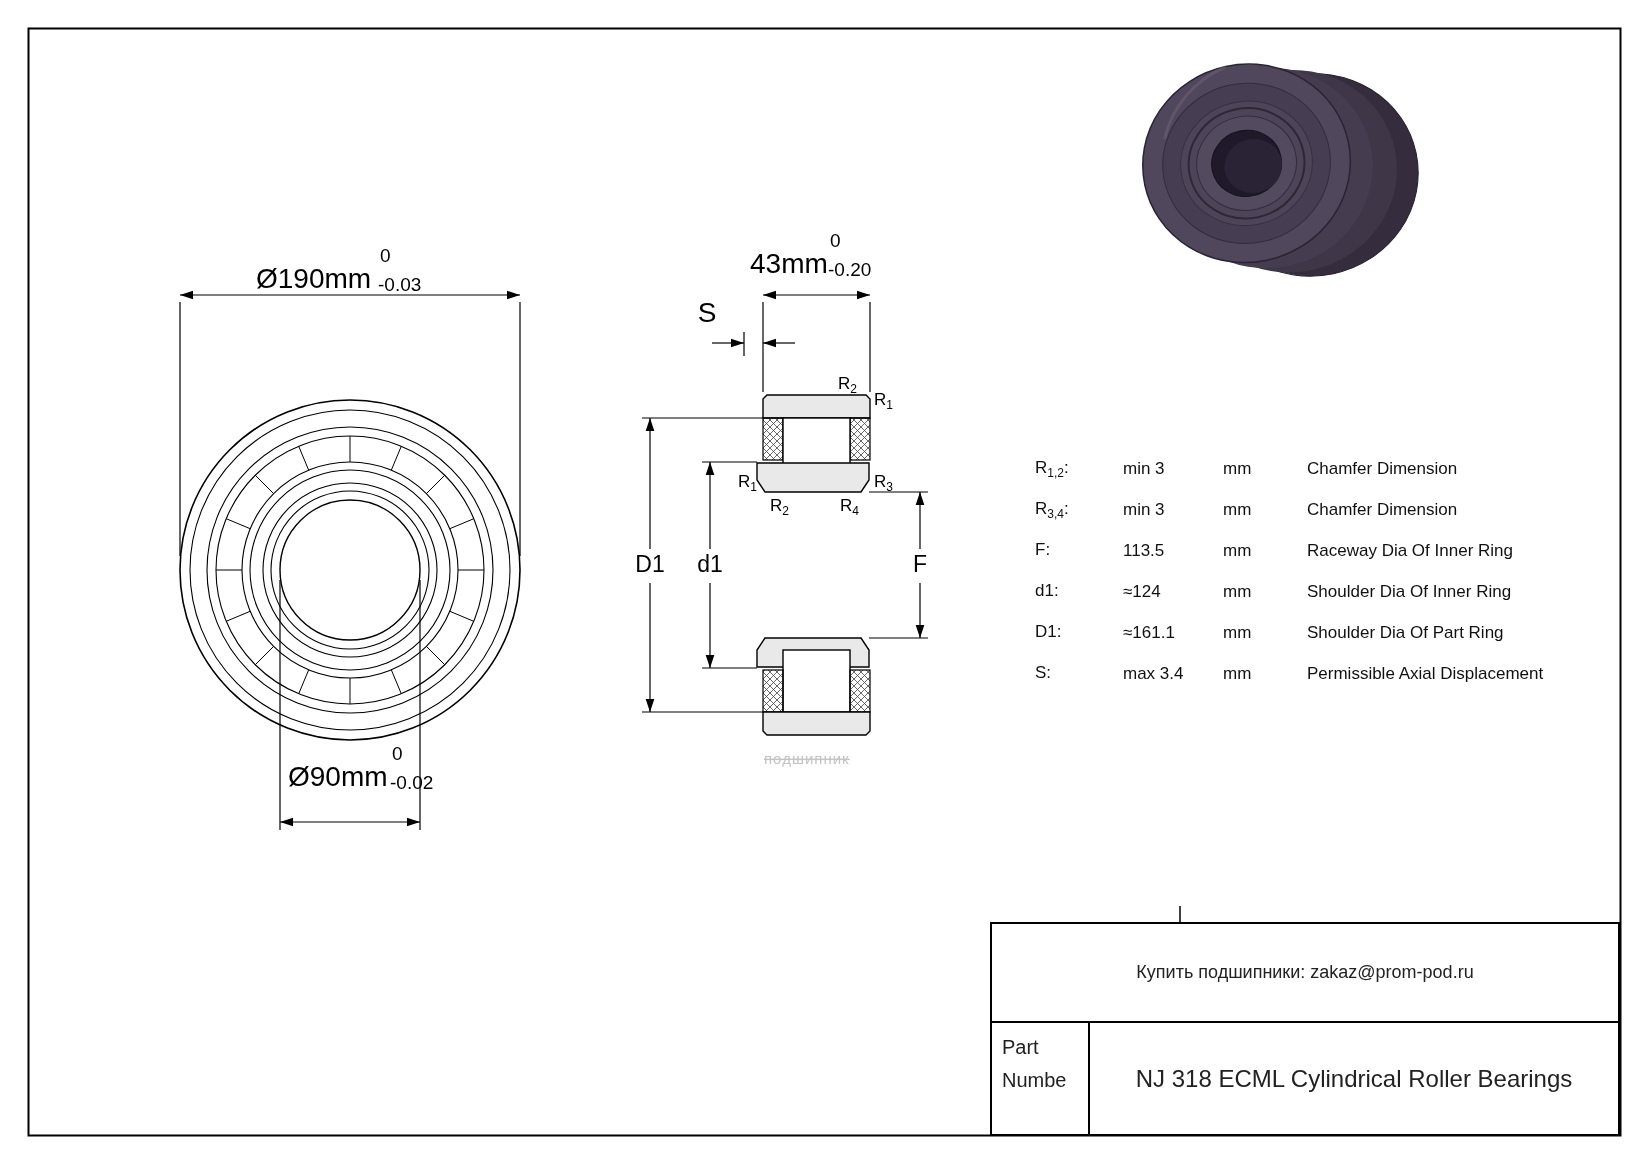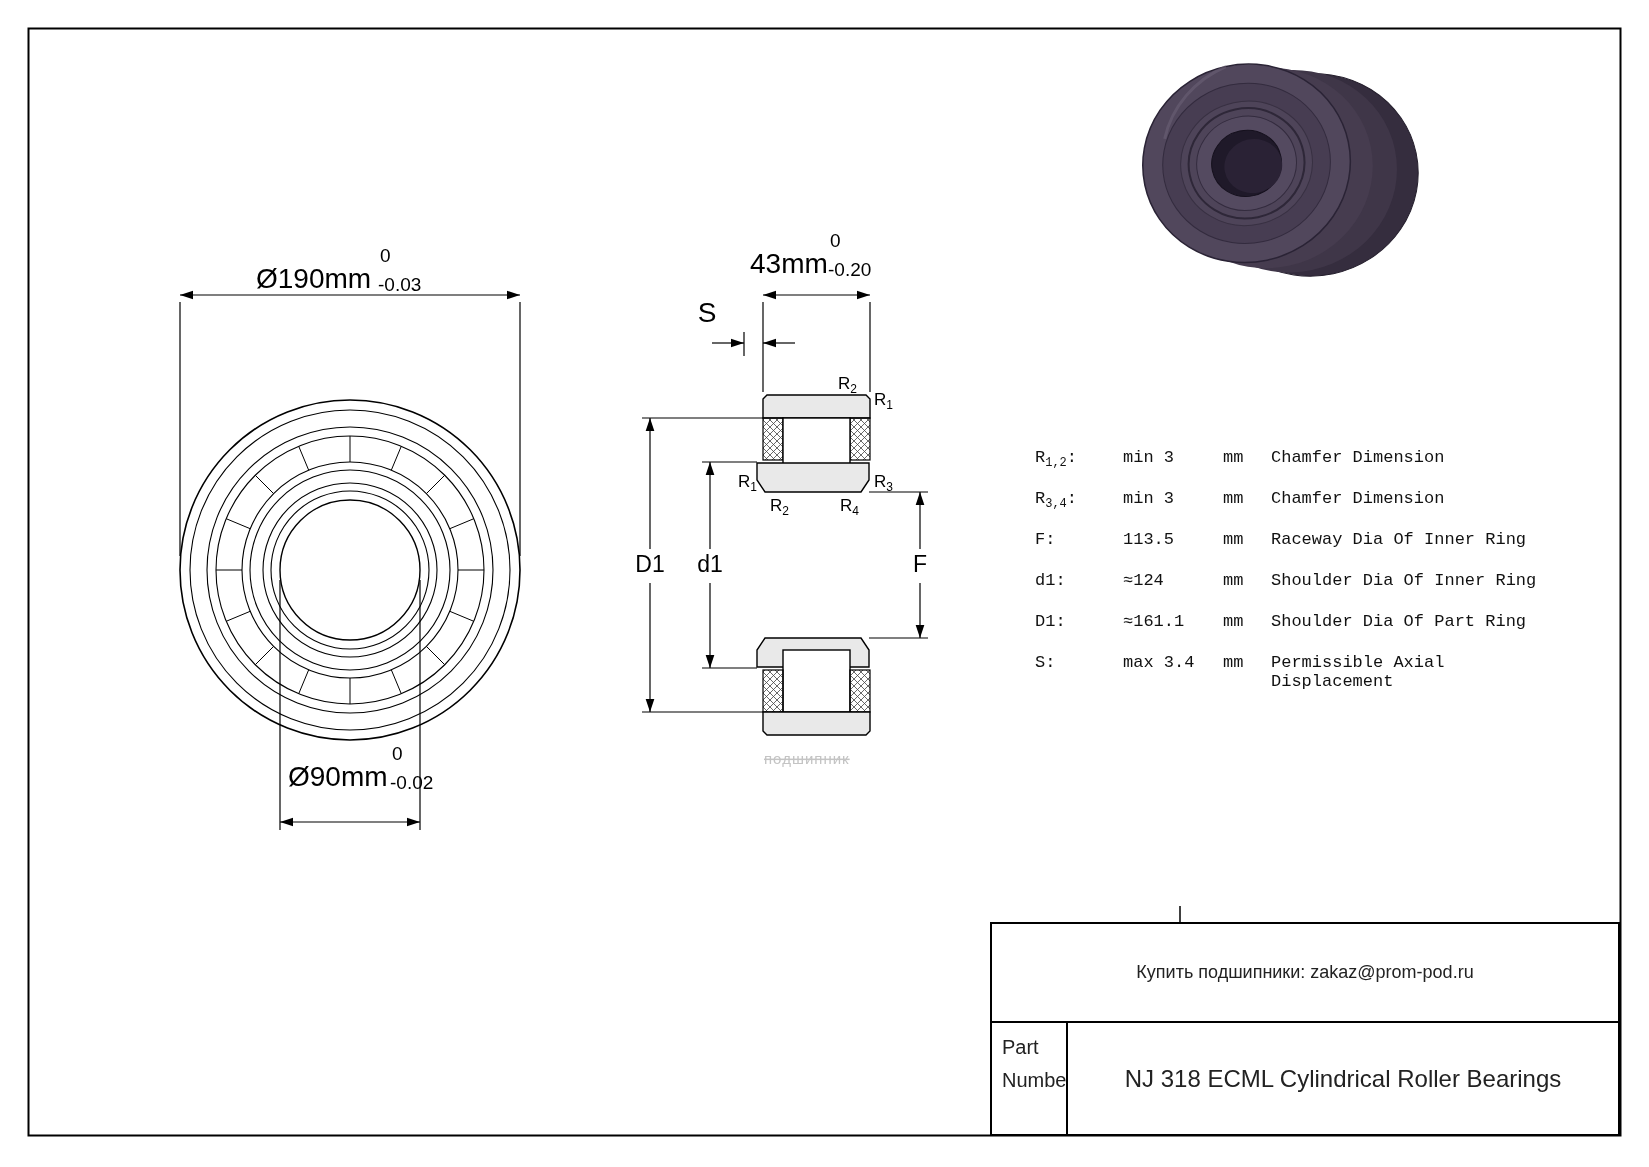--- a/index.html
+++ b/index.html
@@ -1,29 +1,29 @@
 <!DOCTYPE html>
 <html><head>
 <meta charset="utf-8">
 <style>
   html,body{margin:0;padding:0;}
   body{width:1649px;height:1167px;background:#ffffff;font-family:"Liberation Sans",sans-serif;position:relative;overflow:hidden;}
   .layer{position:absolute;left:0;top:0;}
   svg text{font-family:"Liberation Sans",sans-serif;fill:#000;}
   .spec-table{position:absolute;left:1035px;top:448px;width:525px;}
-  .spec-row{display:flex;height:41px;align-items:flex-start;font-size:17px;color:#111;font-family:Liberation Mono, monospace;}
+  .spec-row{display:flex;height:41px;align-items:center;font-size:17px;color:#111;}
   .spec-param{width:88px;}
   .spec-value{width:100px;}
   .spec-unit{width:48px;}
-  .spec-desc{flex:1;}
+  .spec-desc{flex:1;margin-left:36px;}
   .spec-sub{font-size:12px;vertical-align:-4px;}
   .title-block{position:absolute;left:990px;top:922px;width:630px;height:214px;border:2px solid #000;box-sizing:border-box;display:flex;flex-direction:column;background:#fff;}
   .tb-contact{height:99px;display:flex;align-items:center;justify-content:center;font-size:18px;color:#222;border-bottom:2px solid #000;box-sizing:border-box;}
   .tb-bottom{flex:1;display:flex;}
-  .tb-part-label{width:76px;border-right:2px solid #000;box-sizing:border-box;padding:8px 0 0 10px;font-size:20px;color:#222;line-height:33px;}
+  .tb-part-label{width:98px;border-right:2px solid #000;box-sizing:border-box;padding:8px 0 0 10px;font-size:20px;color:#222;line-height:33px;}
   .tb-part-name{flex:1;display:flex;align-items:center;justify-content:center;font-size:24px;color:#222;}
   .watermark{fill:#c4c4c4;text-decoration:line-through;}
 </style>
 </head>
 <body>
 
 <svg class="layer" width="1649" height="1167" viewBox="0 0 1649 1167">
   <defs>
     <marker id="arr" viewBox="0 0 12 10" refX="12" refY="5" markerWidth="13" markerHeight="11" markerUnits="userSpaceOnUse" orient="auto-start-reverse">
       <path d="M0,1 L12,5 L0,9 Z" fill="#000"></path>

